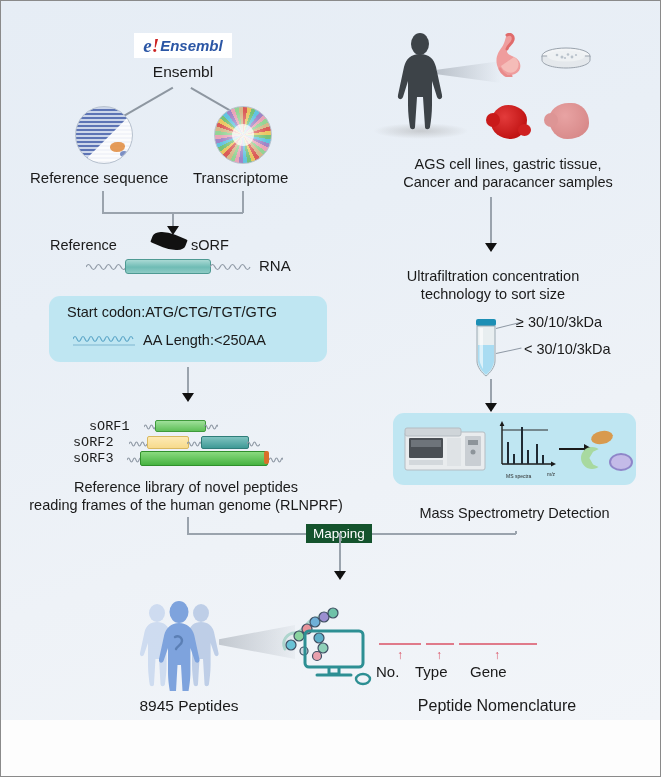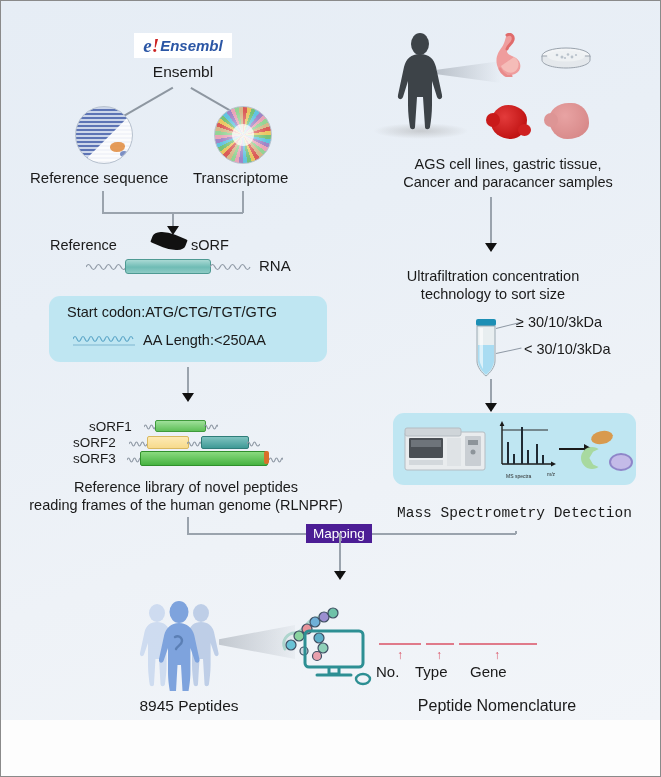--- a/index.html
+++ b/index.html
@@ -81,21 +81,21 @@
 
   
   .crit-box{
     left:48px;top:295px;width:278px;height:66px;border-radius:11px;background:#bfe6f2;
   }
   .crit-l1{left:66px;top:303px;font-size:14.5px;}
   .crit-wave{left:72px;top:332px;width:62px;}
   .crit-l2{left:142px;top:331px;font-size:14.5px;}
 
   
-  .sorf-lab{font-size:13.5px;}
+  .sorf-lab{font-size:13.5px;font-family:Liberation Mono, monospace;}
   .blk{position:absolute;border-radius:2px;}
   .blk-g1{background:linear-gradient(180deg,#9fe09a,#5fbf58);border:1px solid #3f9a3b;}
   .blk-y{background:linear-gradient(180deg,#fdeab4,#f7da8c);border:1px solid #d9b85e;}
   .blk-t{background:linear-gradient(180deg,#7fc3c0,#3f9a96);border:1px solid #2e7d79;}
   .blk-g3{background:linear-gradient(180deg,#8ada7f,#46b341);border:1px solid #2f8f2c;}
   .cap-o{background:#d96f2a;}
 
   
   .person{left:388px;top:32px;width:62px;height:98px;}
   .shadow-ell{left:372px;top:122px;width:96px;height:16px;border-radius:50%;
@@ -131,21 +131,21 @@
   .pep-o{left:590px;top:430px;width:22px;height:13px;border-radius:50%;
     background:#d89a4e;transform:rotate(-12deg);}
   .pep-g{left:580px;top:446px;width:22px;height:22px;
     background:#a8d9a0;border-radius:50%;
     clip-path:polygon(100% 0,55% 22%,38% 50%,55% 80%,100% 100%,100% 100%,0 100%,0 0);}
   .pep-p{left:608px;top:452px;width:20px;height:14px;border-radius:50%;
     background:#c4bbe8;border:2px solid #8f86c9;}
 
   
   .map-badge{
-    left:305px;top:523px;width:66px;height:19px;background:#4c1d95;
+    left:305px;top:523px;width:66px;height:19px;background:#14532d;
     color:#fff;font-size:13.5px;display:flex;align-items:center;justify-content:center;
   }
 
   
   .people{left:130px;top:598px;width:96px;height:92px;}
   .beam2{left:218px;top:624px;width:76px;height:34px;
     background:linear-gradient(90deg,rgba(150,158,168,.5),rgba(150,158,168,.08));
     clip-path:polygon(0% 42%,100% 0%,100% 100%,0% 58%);}
   .protein{left:278px;top:604px;width:66px;height:58px;}
   .monitor{left:300px;top:628px;width:72px;height:58px;}
@@ -366,21 +366,21 @@
     </svg>
   </div>
   <div class="abs ms-lab" style="left:505px;top:472px;">MS spectra</div>
   <div class="abs ms-lab" style="left:546px;top:470px;">m/z</div>
   <div class="abs ln hline" style="left:558px;top:447px;width:26px;background:#1a1a1a;"></div>
   <div class="abs" style="left:583px;top:443px;width:0;height:0;border-top:4px solid transparent;border-bottom:4px solid transparent;border-left:7px solid #1a1a1a;"></div>
   <div class="abs pep-o"></div>
   <div class="abs pep-g"></div>
   <div class="abs pep-p"></div>
 
-  <div class="abs txt ctr" style="left:392px;top:504px;width:243px;font-size:14.5px;font-family:Liberation Mono, monospace;">Mass Spectrometry Detection</div>
+  <div class="abs txt ctr" style="left:392px;top:504px;width:243px;font-size:14.5px;">Mass Spectrometry Detection</div>
 
   <div class="abs ln vline" style="left:186px;top:516px;height:17px;"></div>
   <div class="abs ln vline" style="left:514px;top:530px;height:3px;"></div>
   <div class="abs ln hline" style="left:186px;top:532px;width:329px;"></div>
   <div class="abs map-badge">Mapping</div>
   <div class="abs ln vline" style="left:338px;top:532px;height:40px;"></div>
   <div class="abs arrowhead" style="left:333px;top:570px;"></div>
 
   <div class="abs beam2"></div>
   <div class="abs people">

